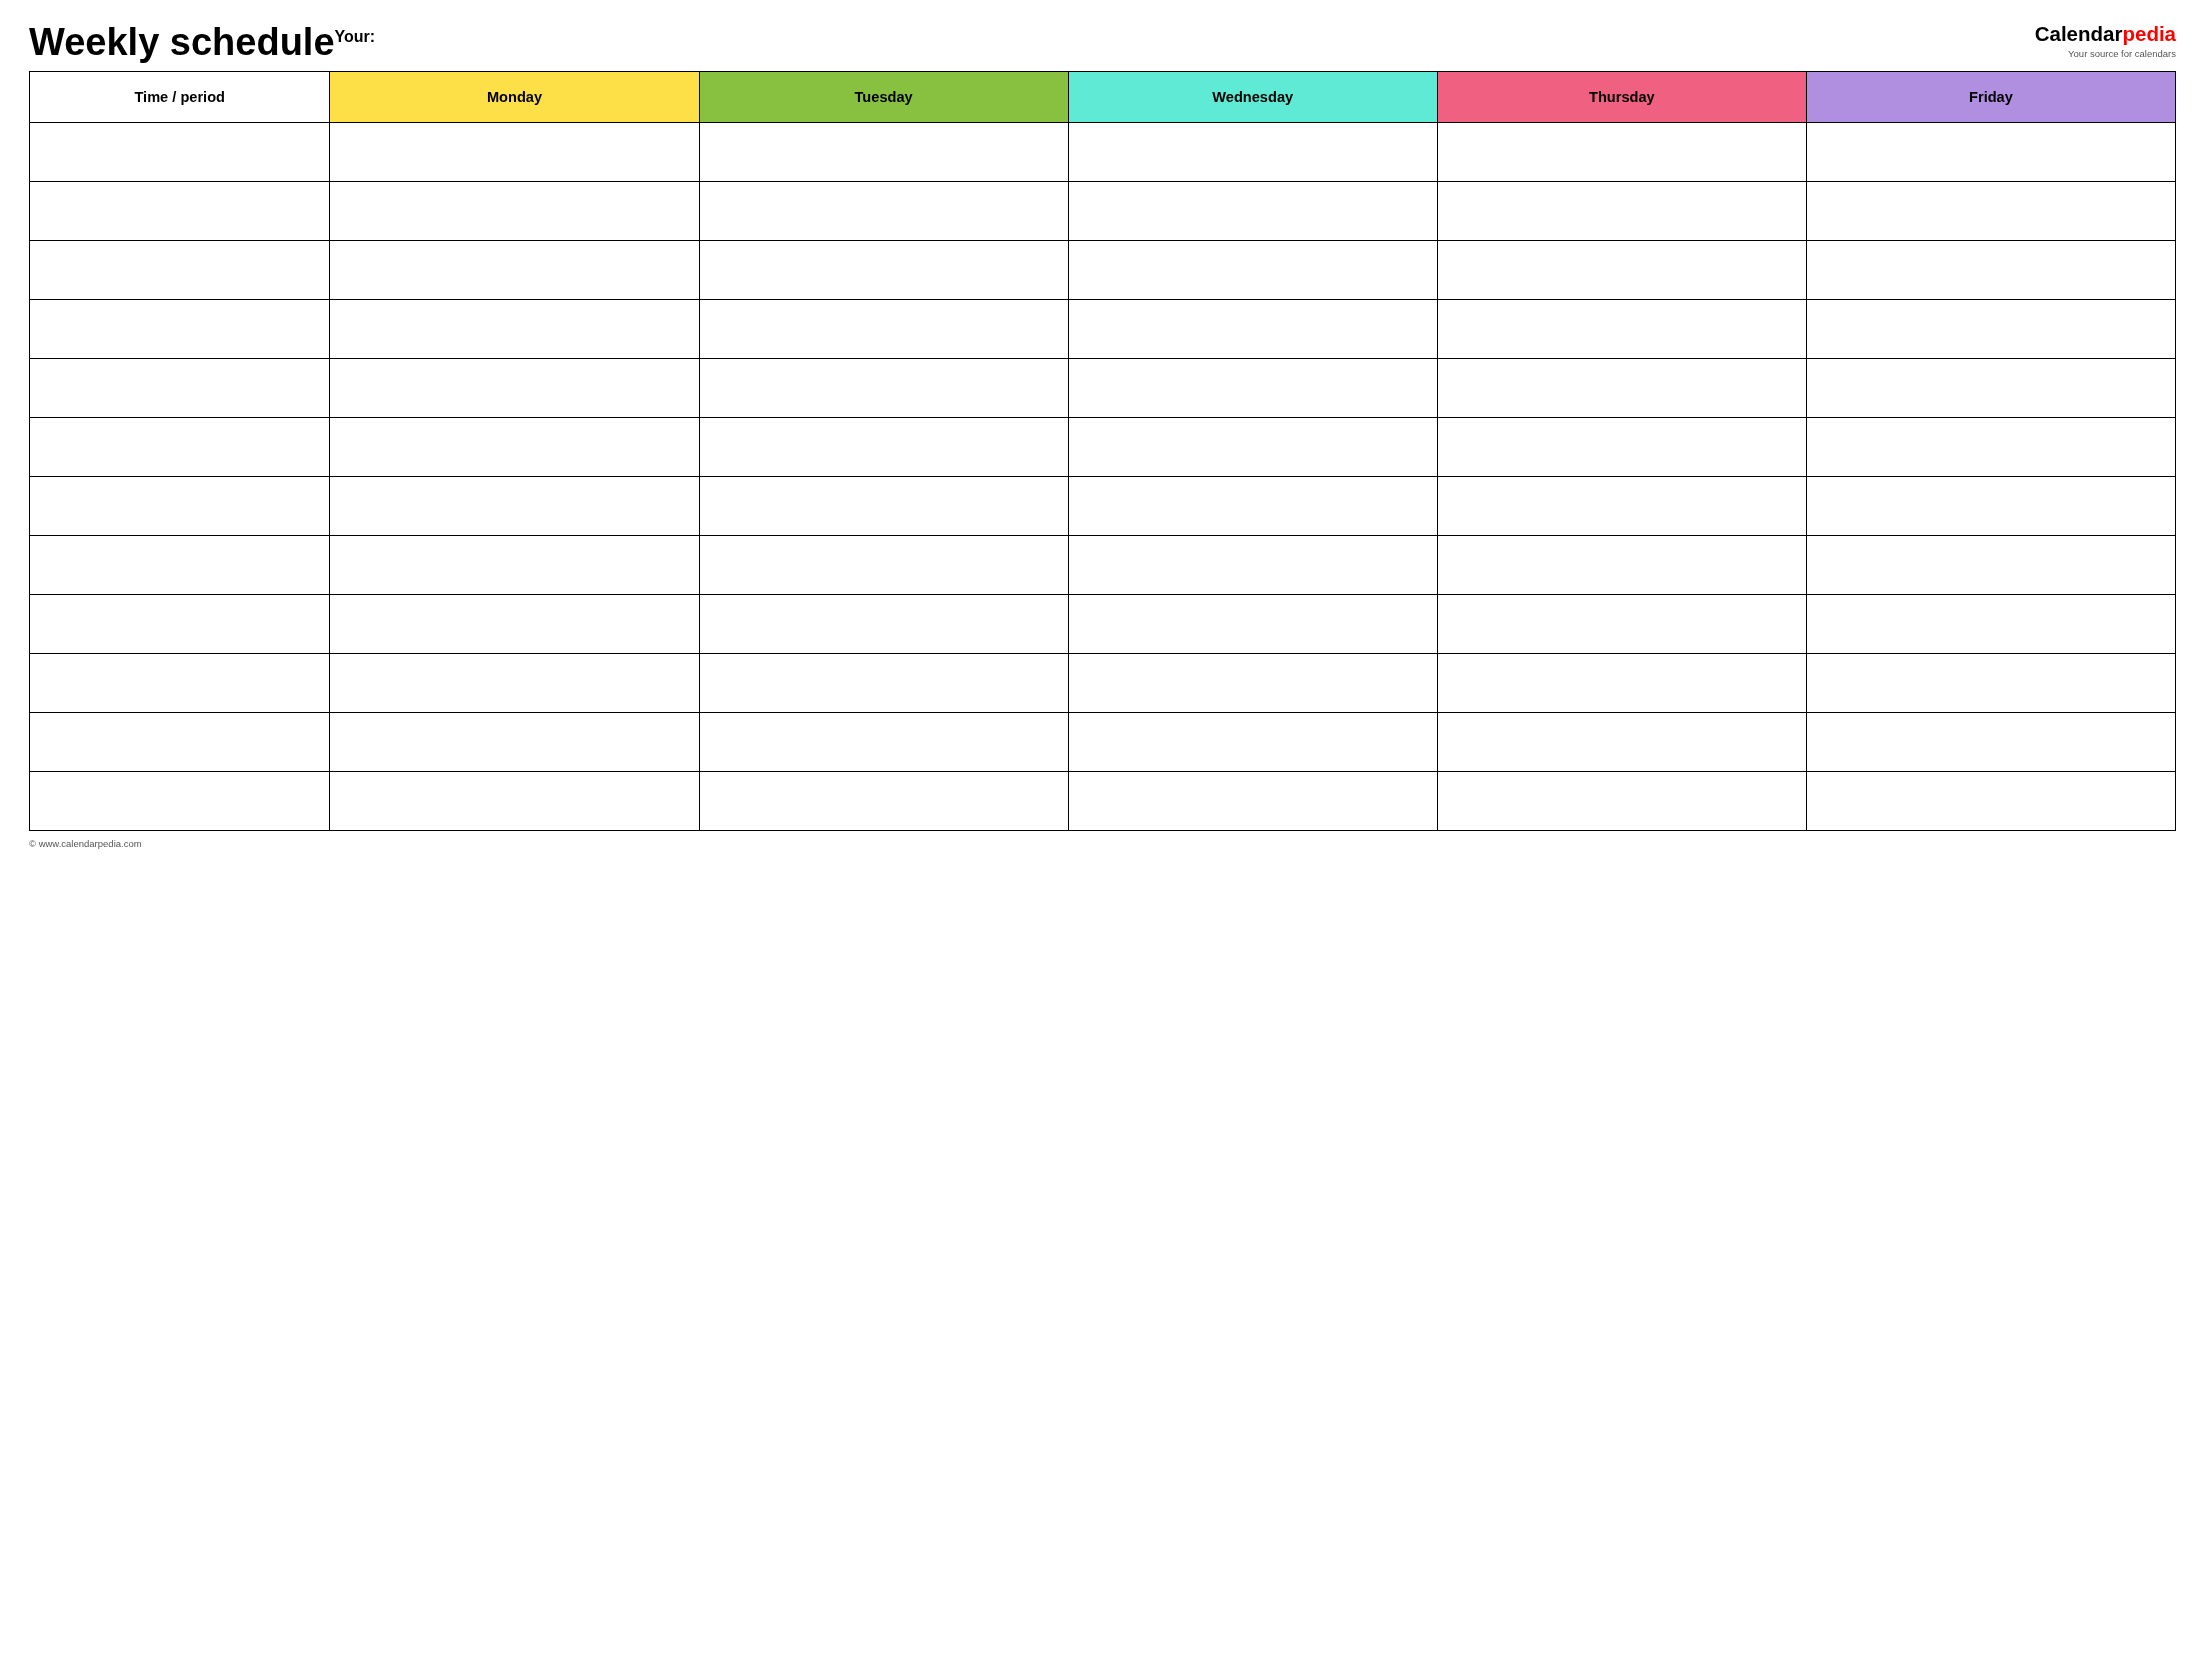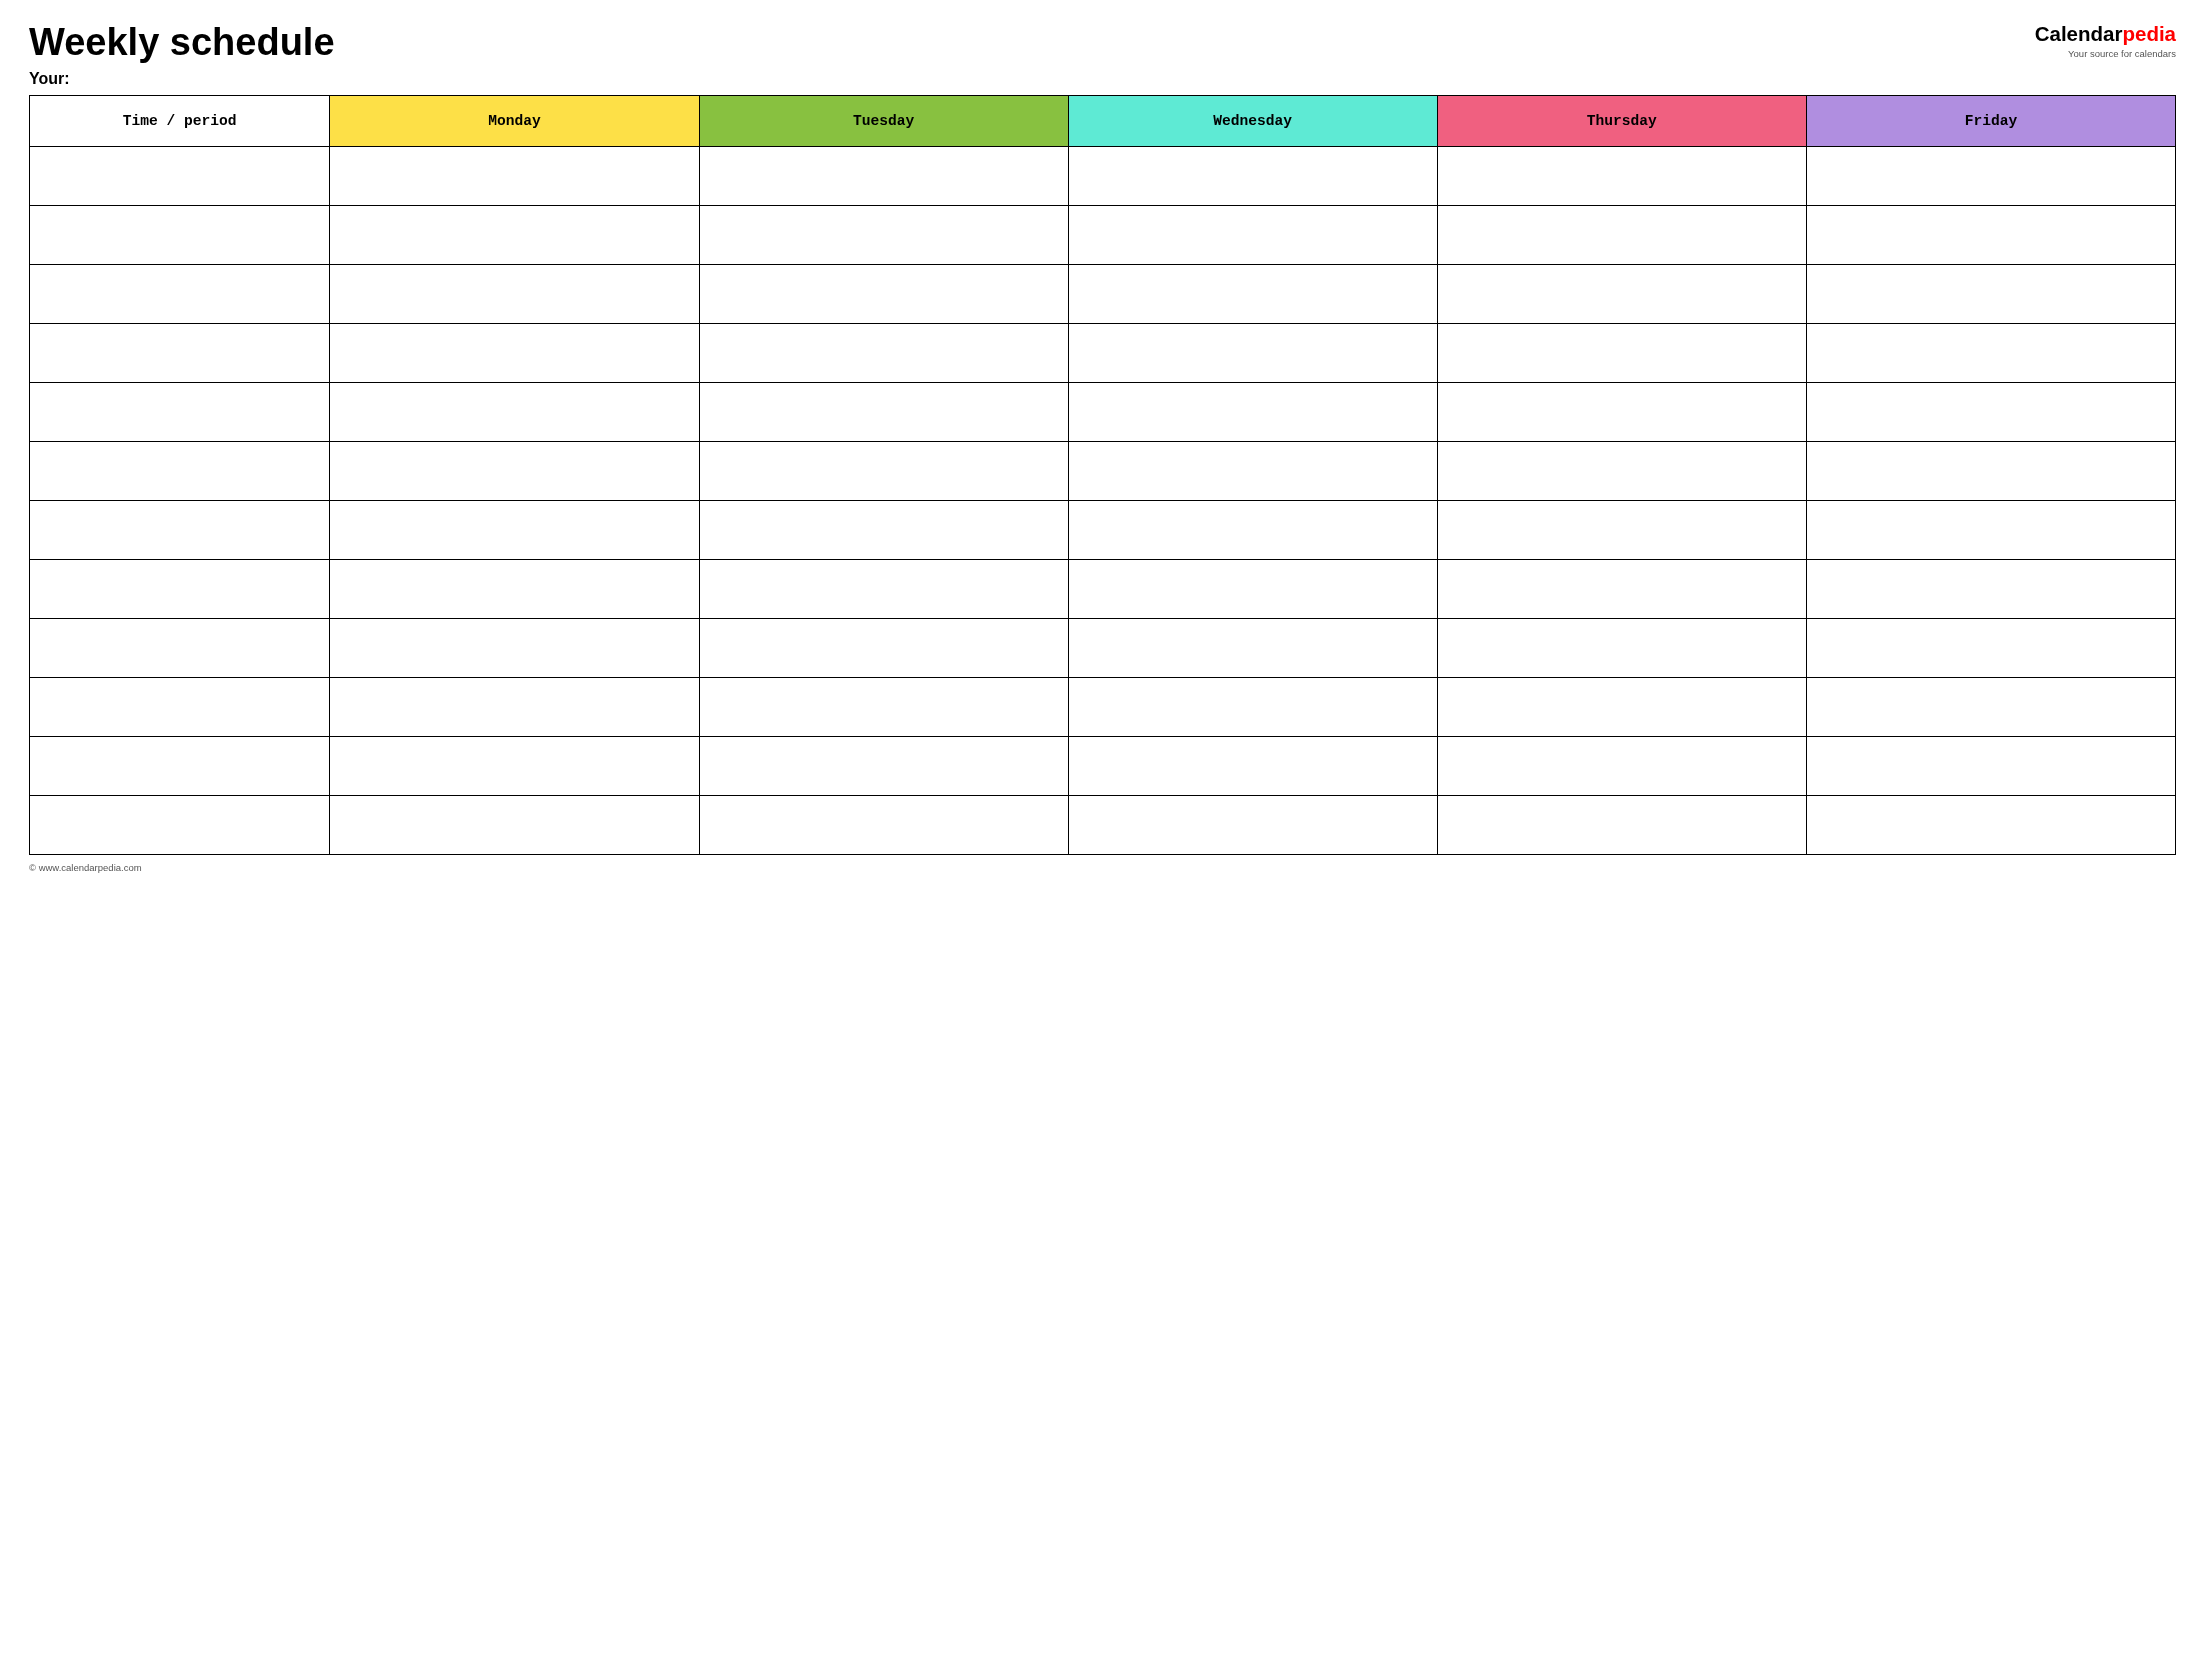--- a/index.html
+++ b/index.html
@@ -17,21 +17,20 @@
 
     .header-section {
       display: flex;
       justify-content: space-between;
       align-items: flex-start;
       margin-bottom: 7.3px;
     }
 
     .title-area {
       display: flex;
-      flex-direction: column;
     }
 
     .main-title {
       font-size: 38px;
       font-weight: bold;
       color: #000000;
       line-height: 1.1;
     }
 
     .name-label {
@@ -68,21 +67,20 @@
       font-size: 9.5px;
       color: #555555;
       margin-top: 1.5px;
     }
 
     .schedule-table {
       width: 100%;
       border-collapse: collapse;
       border: 1.5px solid #000000;
       margin-top: 4px;
-      font-family: Liberation Mono, monospace;
     }
 
     .schedule-table th,
     .schedule-table td {
       border: 0.7px solid #000000;
       padding: 0;
       height: 44px;
     }
 
     .schedule-table th {

